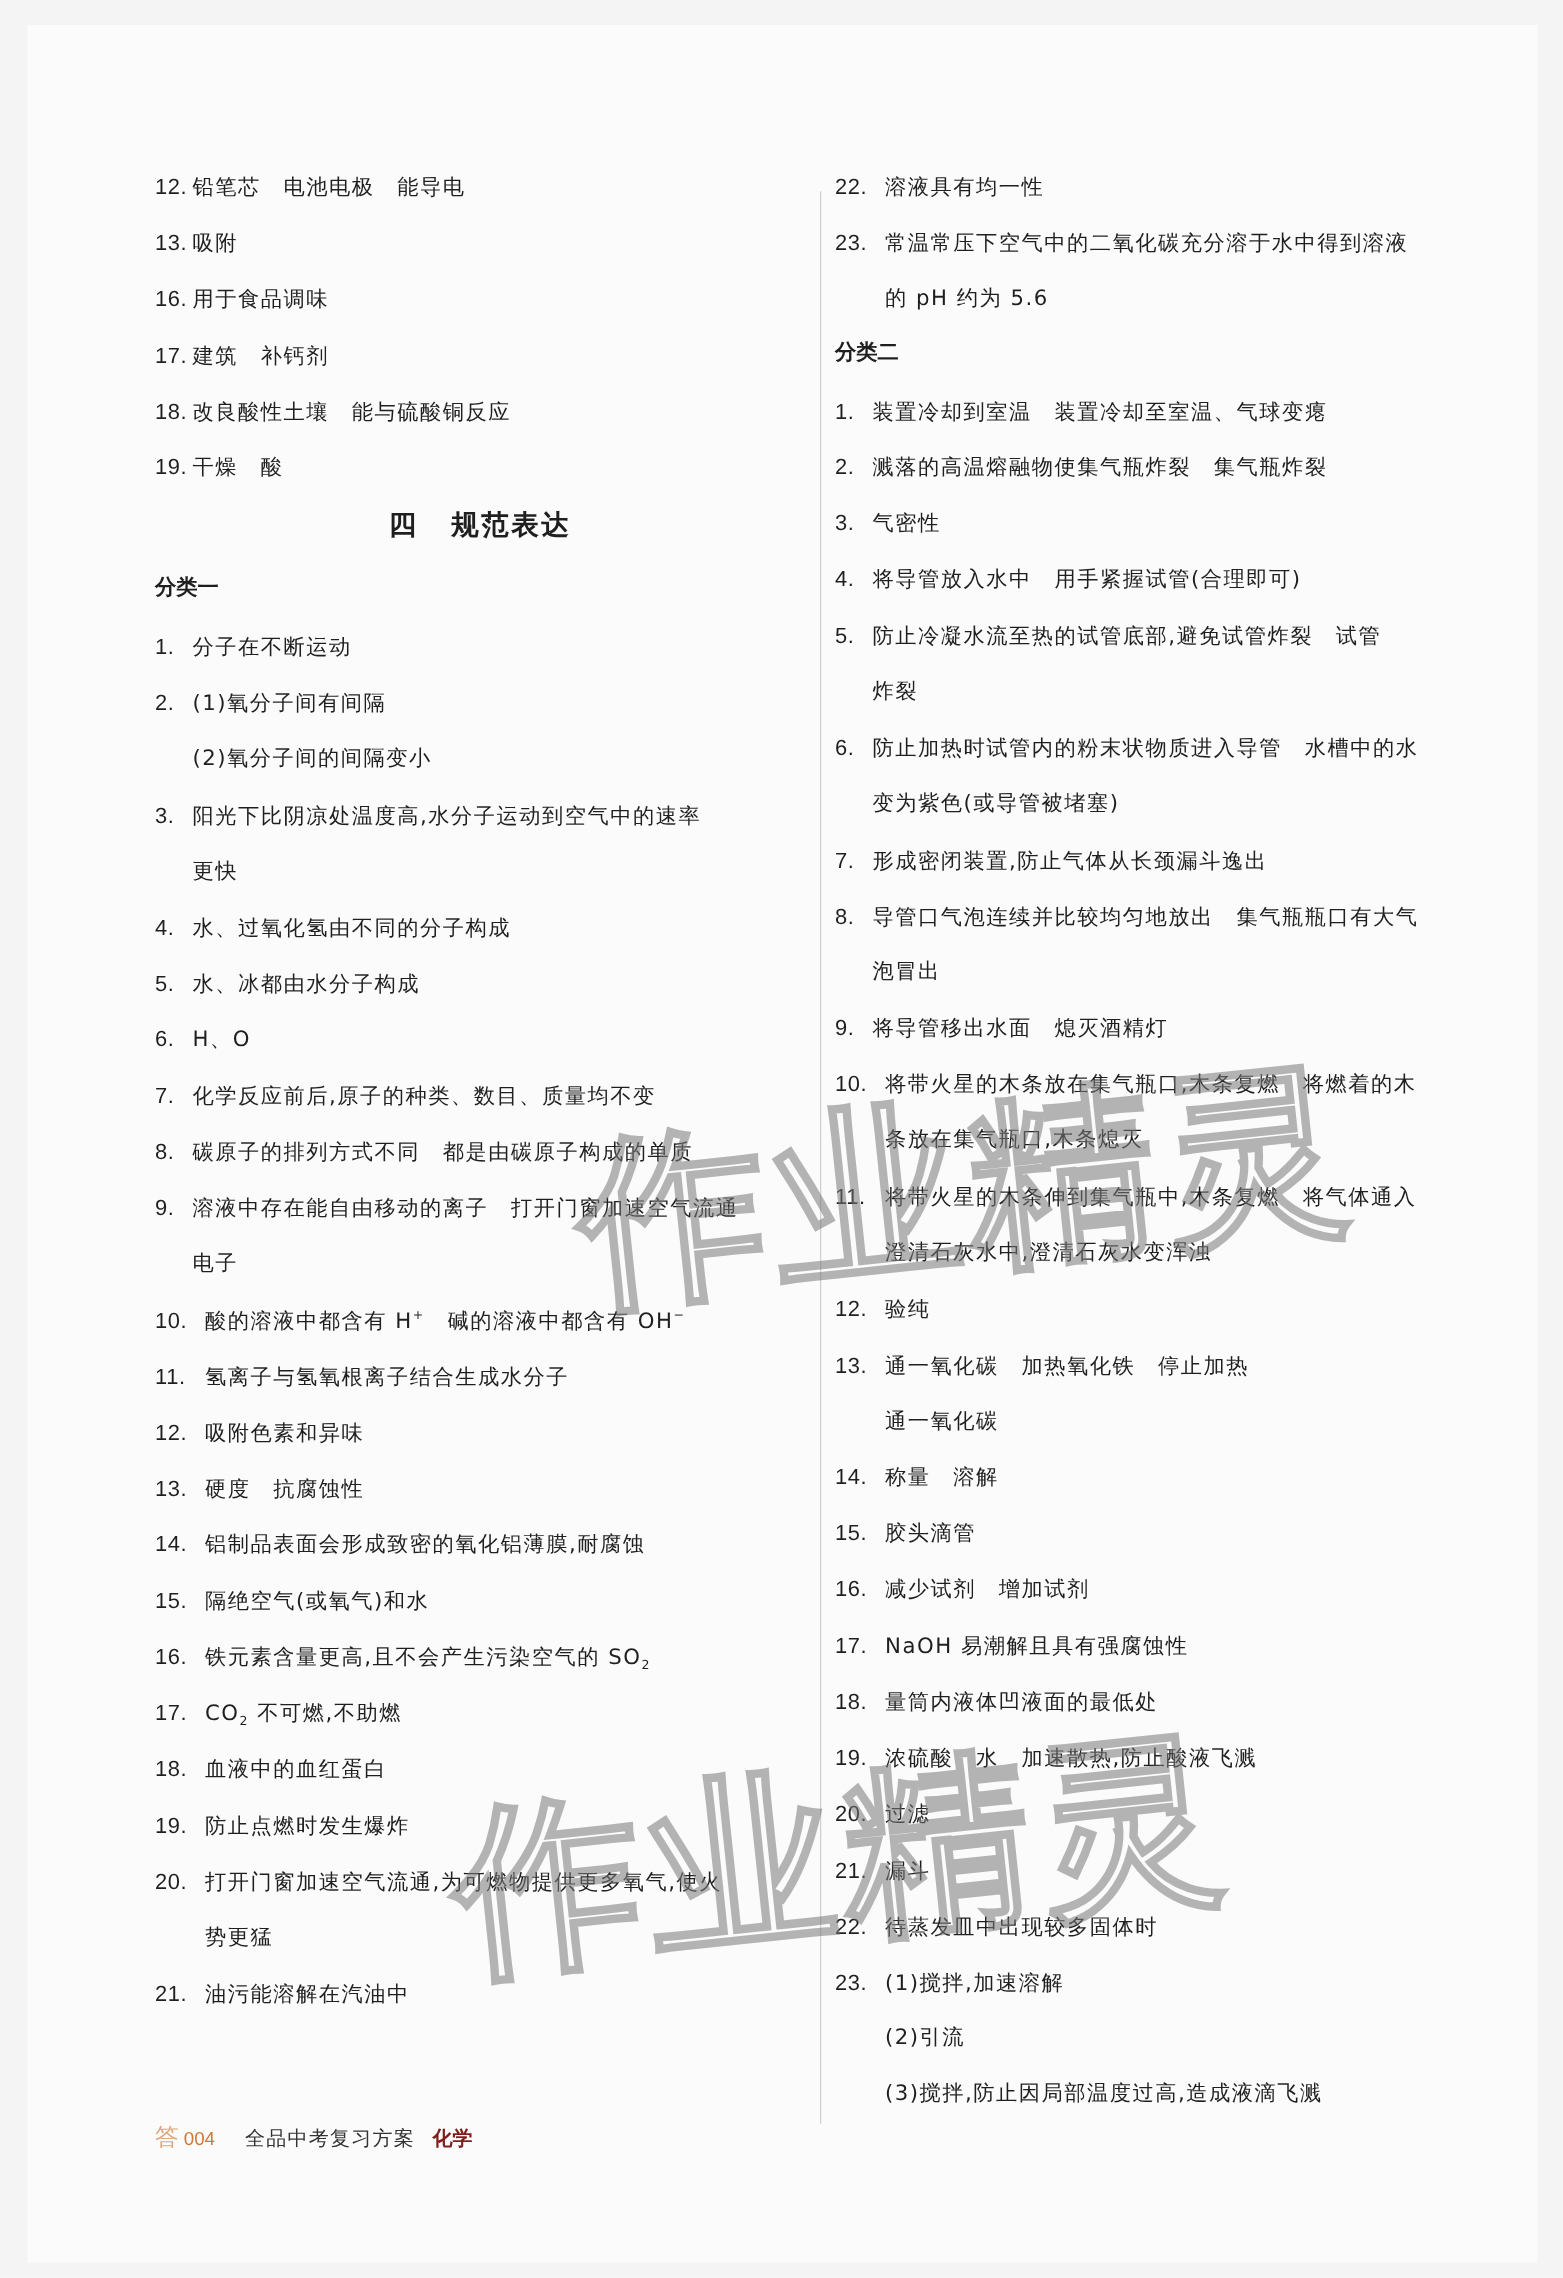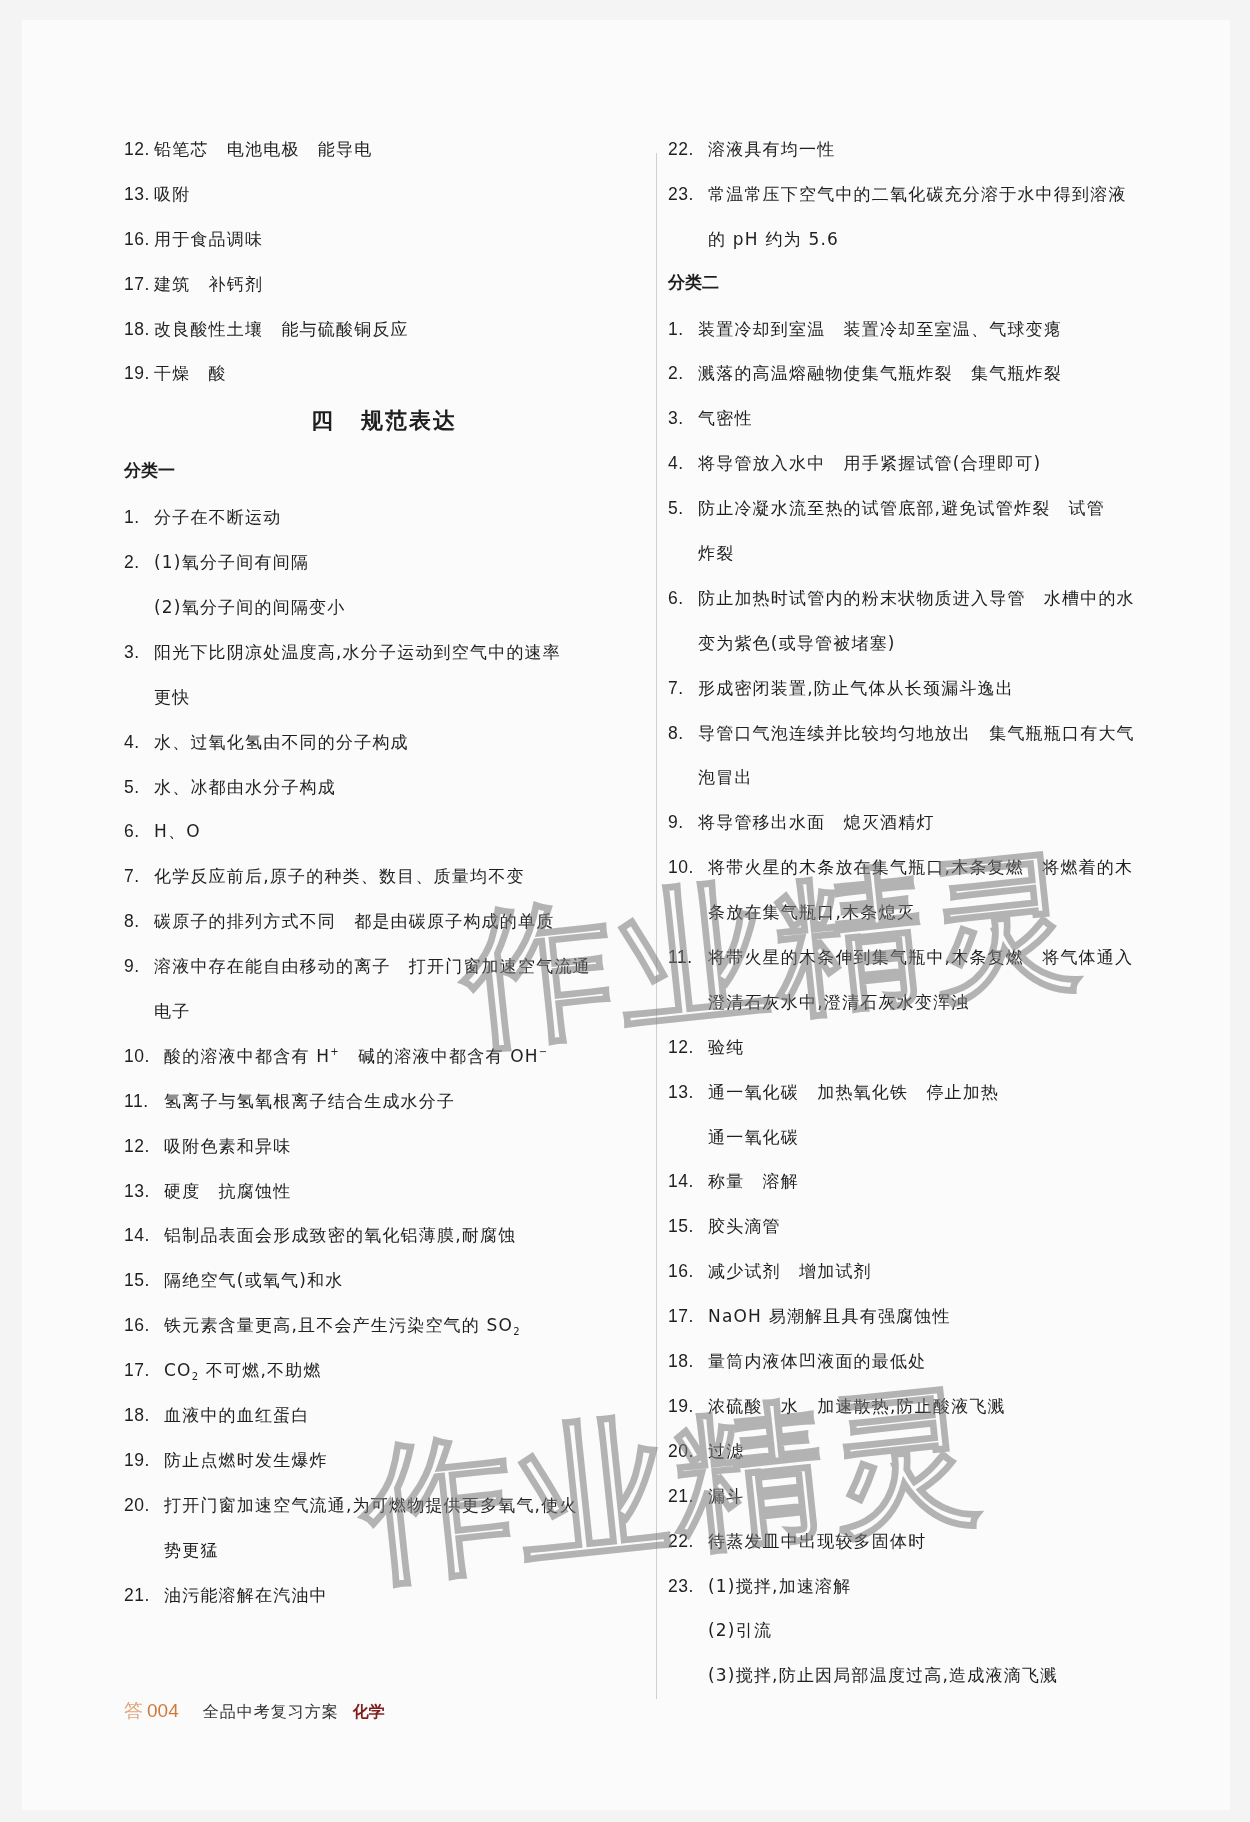--- a/index.html
+++ b/index.html
@@ -52,21 +52,21 @@
   .cat {
     height: 44.9px; line-height: 40px;
     font-size: 17px; font-weight: bold;
   }
   sup, sub { font-size: 10px; line-height: 0; }
   .footer {
     position: absolute; left: 102px; top: 1672px;
     height: 36px; line-height: 36px; white-space: nowrap;
   }
   .footer .da { color: #e0a67e; font-size: 19px; }
-  .footer .pg { color: #d07a3a; font-size: 19px; font-family: "Liberation Sans", sans-serif; margin-left: 4px; }
+  .footer .pg { color: #d07a3a; font-size: 15px; font-family: "Liberation Sans", sans-serif; margin-left: 4px; }
   .footer .book { color: #333; font-size: 16px; margin-left: 24px; letter-spacing: 1px; }
   .footer .subj { color: #7f1d1d; font-size: 16px; font-weight: bold; margin-left: 14px; }
   .watermark {
     position: absolute;
     font-size: 150px; font-weight: bold;
     color: transparent;
     -webkit-text-stroke: 2px rgba(120,120,120,0.55);
     letter-spacing: 6px;
     white-space: nowrap;
     pointer-events: none;

